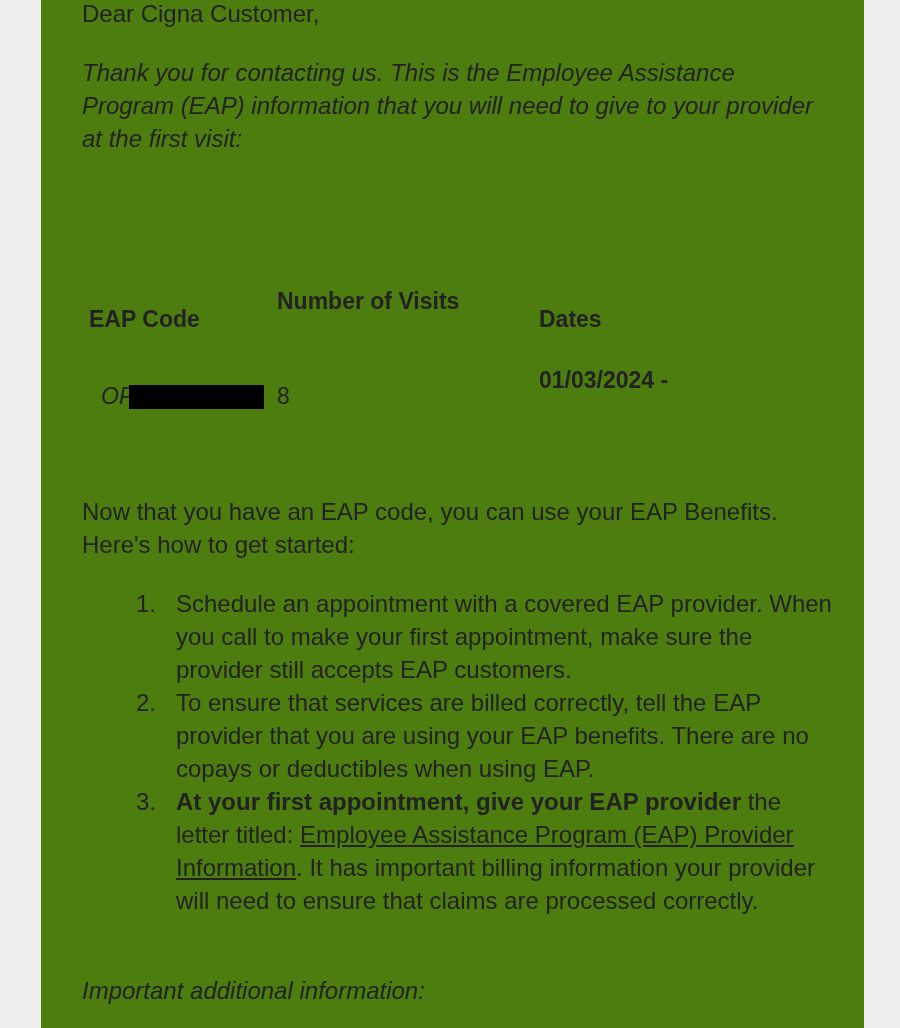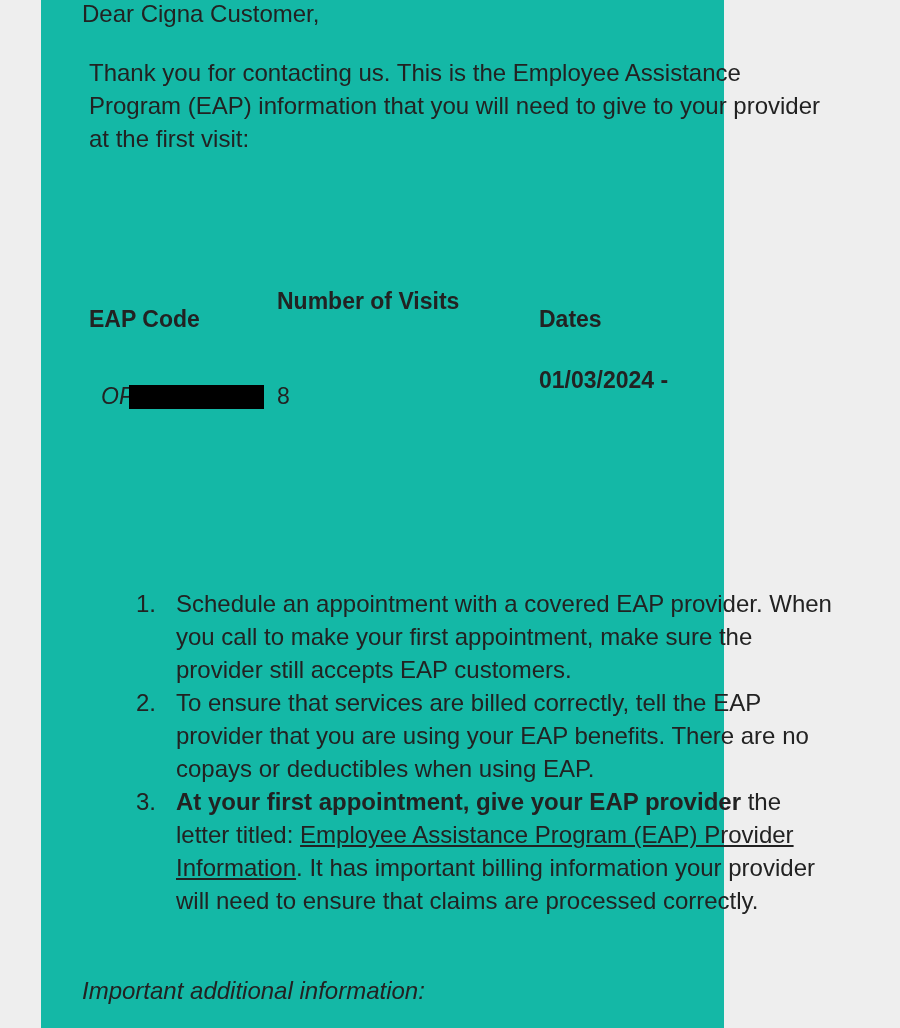--- a/index.html
+++ b/index.html
@@ -3,26 +3,26 @@
 <meta charset="utf-8">
 <style>
   html, body { margin:0; padding:0; }
   body {
     width:900px; height:1028px; overflow:hidden;
     background:#eeeeee;
     font-family:"Liberation Sans", sans-serif;
     color:#222222;
   }
   .page {
-    position:absolute; left:41px; top:0; width:683px; height:1028px;
-    background:#14b8a6;
+    position:absolute; left:41px; top:0; width:823px; height:1028px;
+    background:#4d7c0f;
   }
   .txt { position:absolute; font-size:24px; line-height:33px; color:#222; }
   .greeting { left:41px; top:-3px; }
-  .intro { left:48px; top:56px; width:740px; }
+  .intro { left:41px; top:56px; width:740px;font-style:italic; }
   .th { position:absolute; font-size:23px; font-weight:bold; color:#222; }
   .th-code { left:48px; top:306px; }
   .th-visits { left:236px; top:288px; }
   .th-dates { left:498px; top:306px; }
   .td { position:absolute; font-size:23px; line-height:33px; color:#222; }
   .td-code { left:60px; top:380px;font-style:italic; }
   .redact { position:absolute; left:88px; top:385px; width:135px; height:24px; background:#000; }
   .td-visits { left:236px; top:380px; }
   .td-dates { left:498px; top:364px;font-weight:bold; }
   .p2 { left:41px; top:495px; width:700px; }
@@ -48,20 +48,21 @@
     <div class="th th-visits">Number of Visits</div>
     <div class="th th-dates">Dates</div>
     <div class="td td-code">OP</div>
     <div class="redact"></div>
     <div class="td td-visits">8</div>
     <div class="td td-dates">
       <div>01/03/2024 -</div>
     </div>
   </div>
 
+  <div class="txt p2">Now that you have an EAP code, you can use your EAP Benefits. Here's how to get started:</div>
 
   <ol class="steps">
     <li>
       <span class="num">1.</span>
       <span>Schedule an appointment with a covered EAP provider. When you call to make your first appointment, make sure the provider still accepts EAP customers.</span>
     </li>
     <li>
       <span class="num">2.</span>
       <span>To ensure that services are billed correctly, tell the EAP provider that you are using your EAP benefits. There are no copays or deductibles when using EAP.</span>
     </li>

